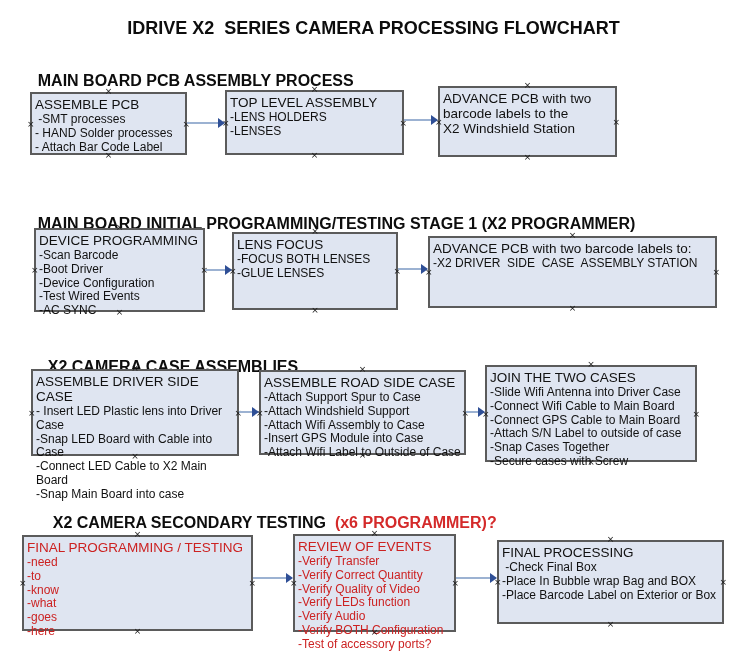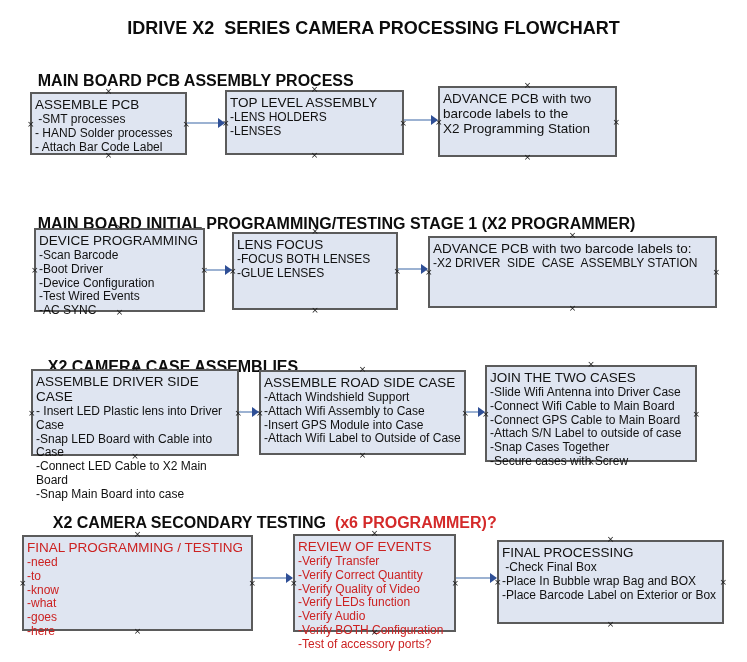--- a/index.html
+++ b/index.html
@@ -93,21 +93,21 @@
         <div class="item">-LENSES</div>
       </div>
   <span class="tick t">×</span>
       <span class="tick b">×</span>
       <span class="tick l">×</span>
       <span class="tick r">×</span>
     </div>
   <div class="box" style="left:438px;top:86px;width:179px;height:71px">
     <div class="box-header">ADVANCE PCB with two
 barcode labels to the
- X2 Programming Station</div>
+ X2 Windshield Station</div>
     <div class="box-items"></div>
   <span class="tick t">×</span>
       <span class="tick b">×</span>
       <span class="tick l">×</span>
       <span class="tick r">×</span>
     </div>
   <div class="arrow" style="left:187px;top:118px;width:38px">
       <span class="line"></span>
       <span class="head"></span>
     </div>
@@ -177,20 +177,21 @@
         <div class="item">-Snap Main Board into case</div>
       </div>
   <span class="tick t">×</span>
       <span class="tick b">×</span>
       <span class="tick l">×</span>
       <span class="tick r">×</span>
     </div>
   <div class="box" style="left:259px;top:370px;width:207px;height:85px">
     <div class="box-header">ASSEMBLE ROAD SIDE CASE</div>
     <div class="box-items">
+        <div class="item">-Attach Support Spur to Case</div>
         <div class="item">-Attach Windshield Support</div>
         <div class="item">-Attach Wifi Assembly to Case</div>
         <div class="item">-Insert GPS Module into Case</div>
         <div class="item">-Attach Wifi Label to Outside of Case</div>
       </div>
   <span class="tick t">×</span>
       <span class="tick b">×</span>
       <span class="tick l">×</span>
       <span class="tick r">×</span>
     </div>

